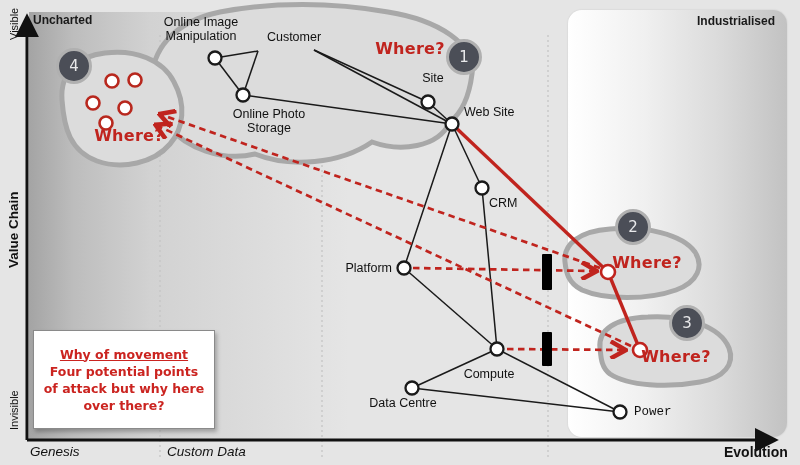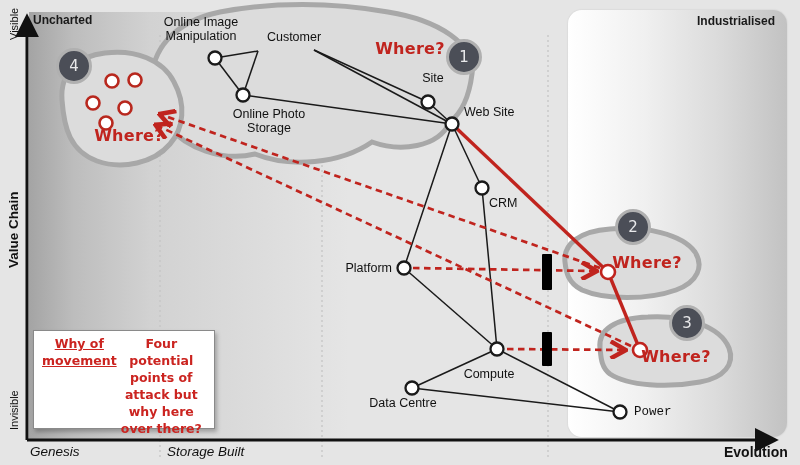--- a/index.html
+++ b/index.html
@@ -40,21 +40,21 @@
   .vert{position:absolute;transform:rotate(-90deg);transform-origin:left top;font-size:11px;color:#111;white-space:nowrap;}
   .vertBold{font-weight:bold;font-size:13.5px;}
   .where{position:absolute;font-family:"DejaVu Sans",sans-serif;font-weight:bold;
          font-size:16px;color:var(--red);letter-spacing:.3px;white-space:nowrap;
          transform:translate(-50%,-50%);}
   .badge{position:absolute;width:36px;height:36px;border-radius:50%;background:var(--badge-bg);
          border:3px solid var(--badge-ring);color:#e8e8ea;font-size:15px;line-height:30px;
          text-align:center;font-family:"DejaVu Sans",sans-serif;}
   .note{position:absolute;left:33px;top:330px;width:182px;height:99px;background:#fff;
         border:1.5px solid #8a8a8a;box-shadow:2px 3px 4px rgba(0,0,0,.25);
-        display:flex;flex-direction:row;justify-content:center;
+        display:flex;flex-direction:column;justify-content:center;
         font-family:"DejaVu Sans",sans-serif;font-weight:bold;color:#cb2420;
         font-size:12.5px;line-height:17px;text-align:center;padding:4px 8px;}
   .note .t{text-decoration:underline;}
 </style>
 </head>
 <body>
 
 <div id="stage">
   <div class="grad-left"></div>
   <div class="grad-right"></div>
@@ -138,21 +138,21 @@
       </g>
   </svg>
 
   <div class="corner" style="left:33px;top:13px;">Uncharted</div>
   <div class="corner" style="right:25px;top:14px;">Industrialised</div>
   <div class="vert" style="left:8px;top:40px;">Visible</div>
   <div class="vert vertBold" style="left:6px;top:268px;">Value Chain</div>
   <div class="vert" style="left:8px;top:430px;">Invisible</div>
 
   <div class="stageLbl" style="left:30px;">Genesis</div>
-  <div class="stageLbl" style="left:167px;">Storage Built</div>
+  <div class="stageLbl" style="left:167px;">Custom Data</div>
   <div class="stageLbl" style="left:724px;font-style:normal;font-weight:bold;font-size:14px;">Evolution</div>
 
   <div class="note">
     <span class="t">Why of movement</span>
     <span>Four potential points of attack but why here over there?</span>
   </div>
 
   <div id="overlay">
       <div class="lbl" style="top: 15px; left: 201px; transform: translateX(-50%); text-align: center;">
         <div>Online Image</div>

